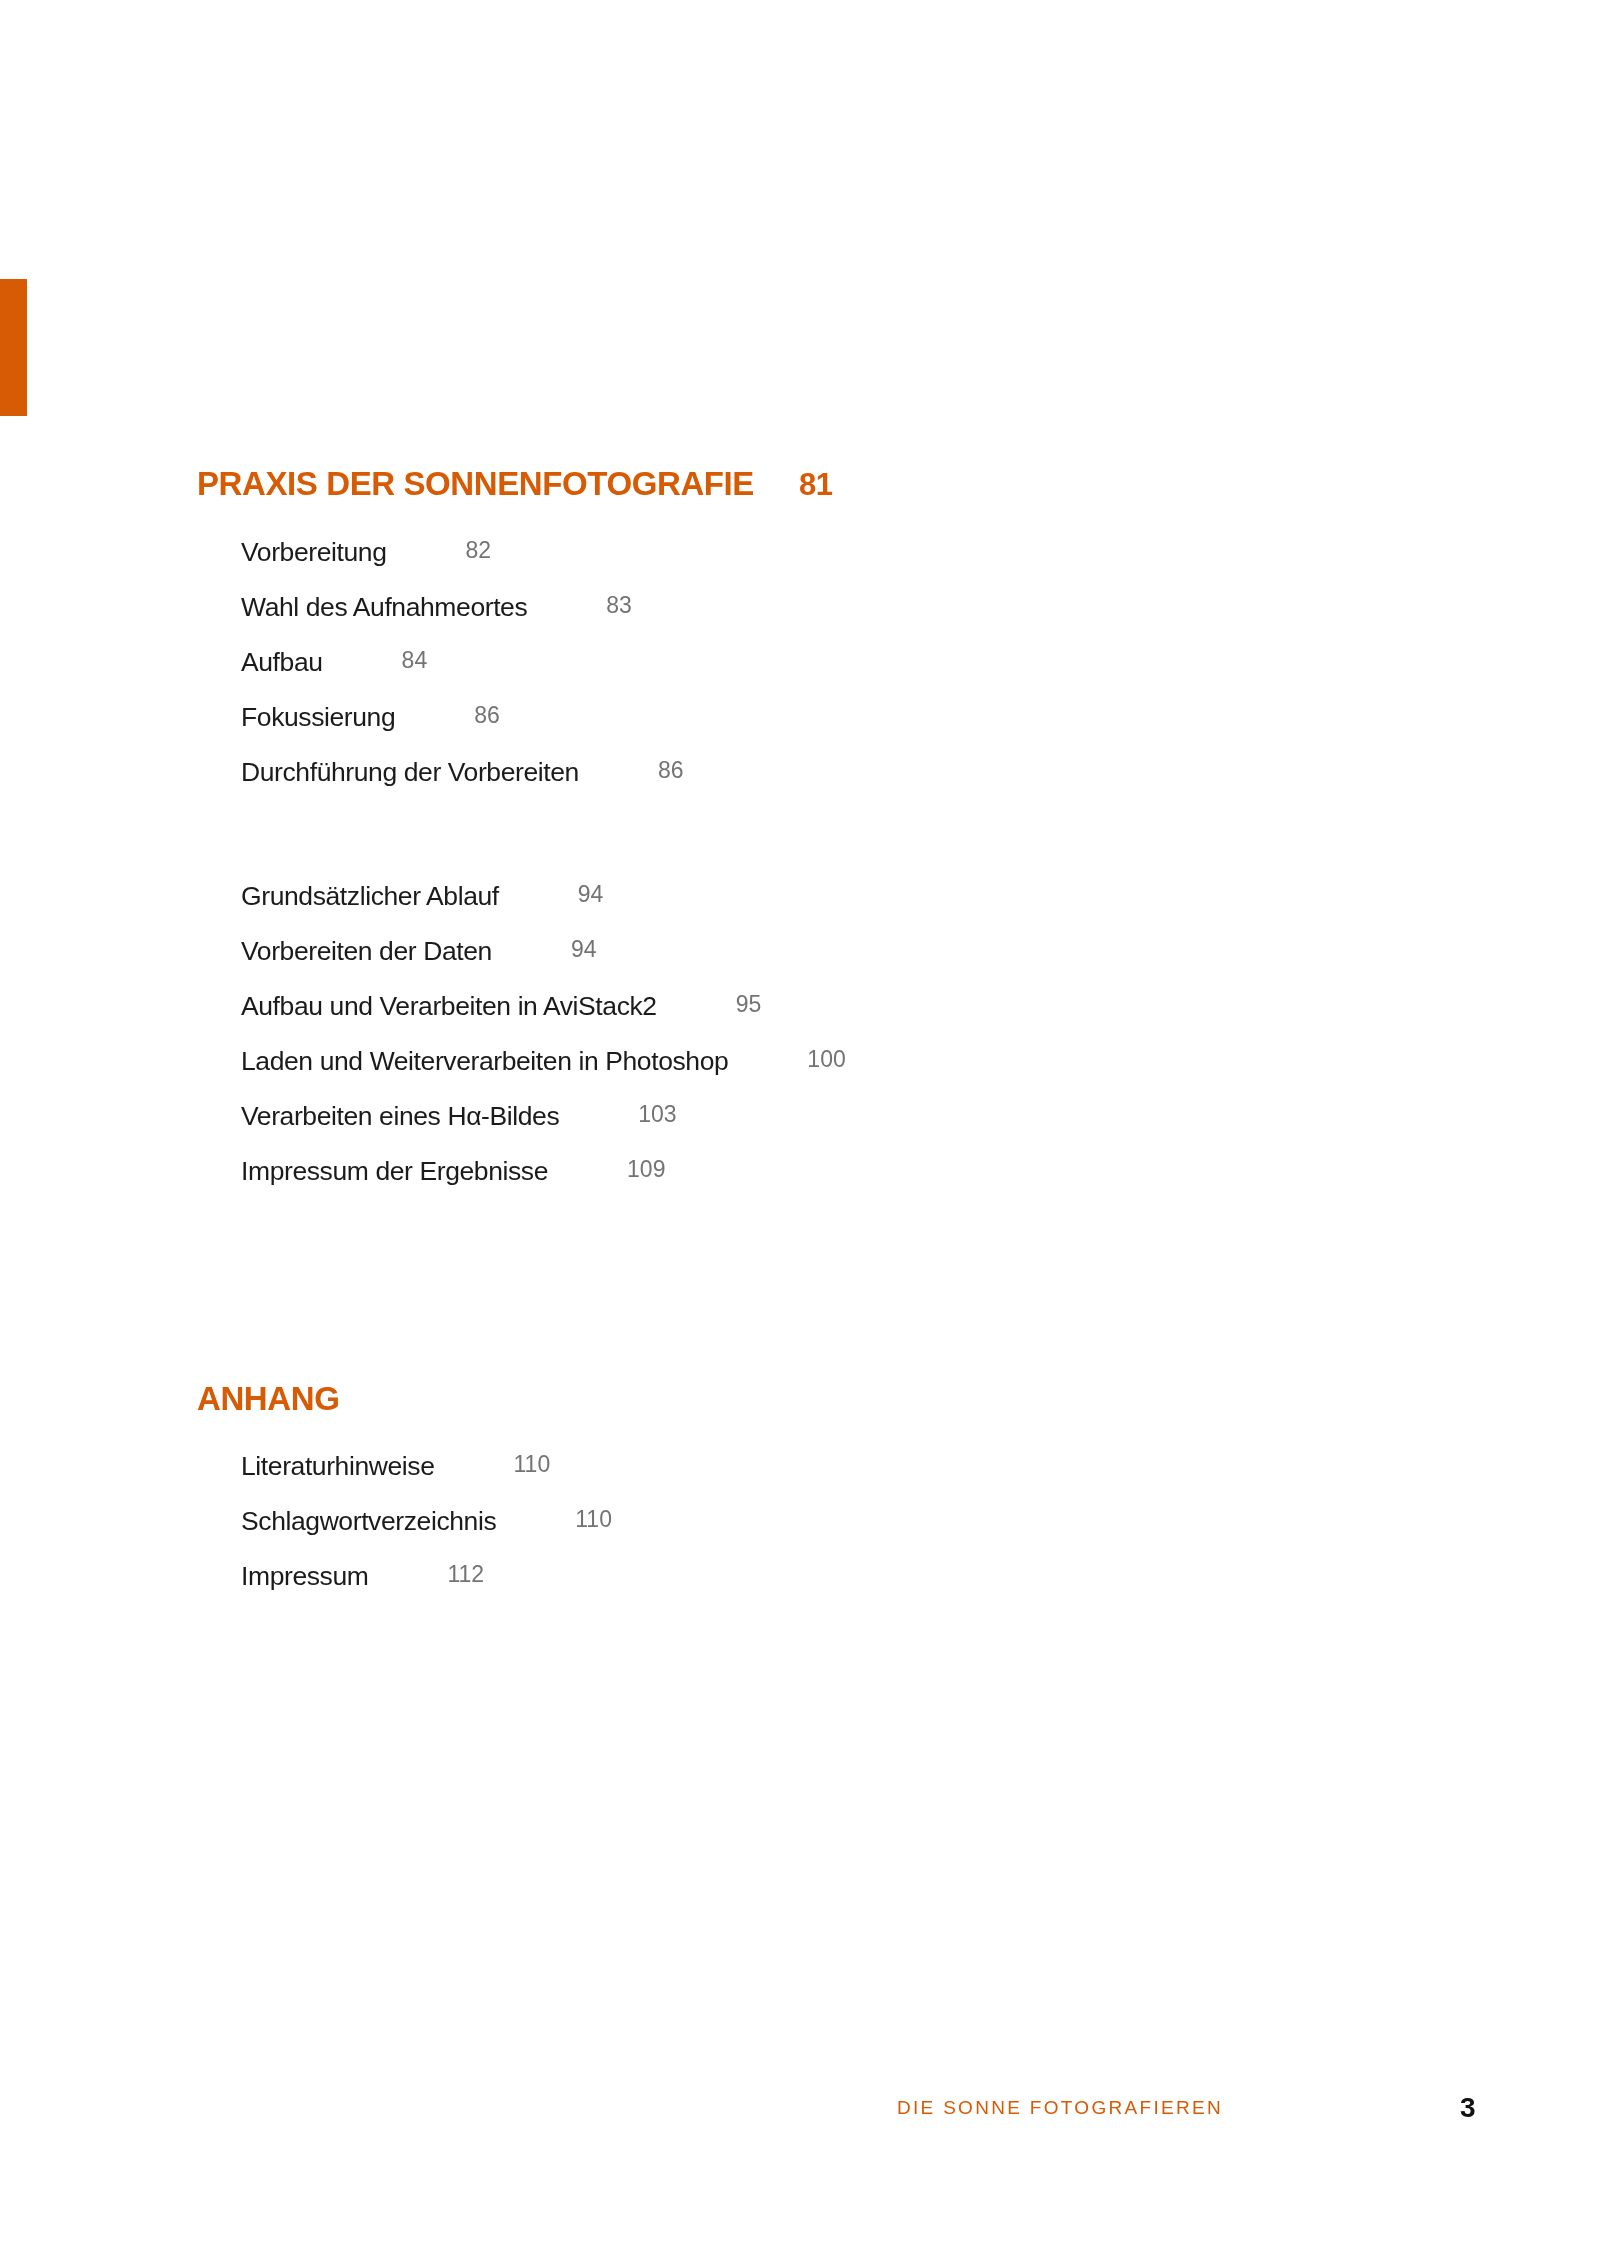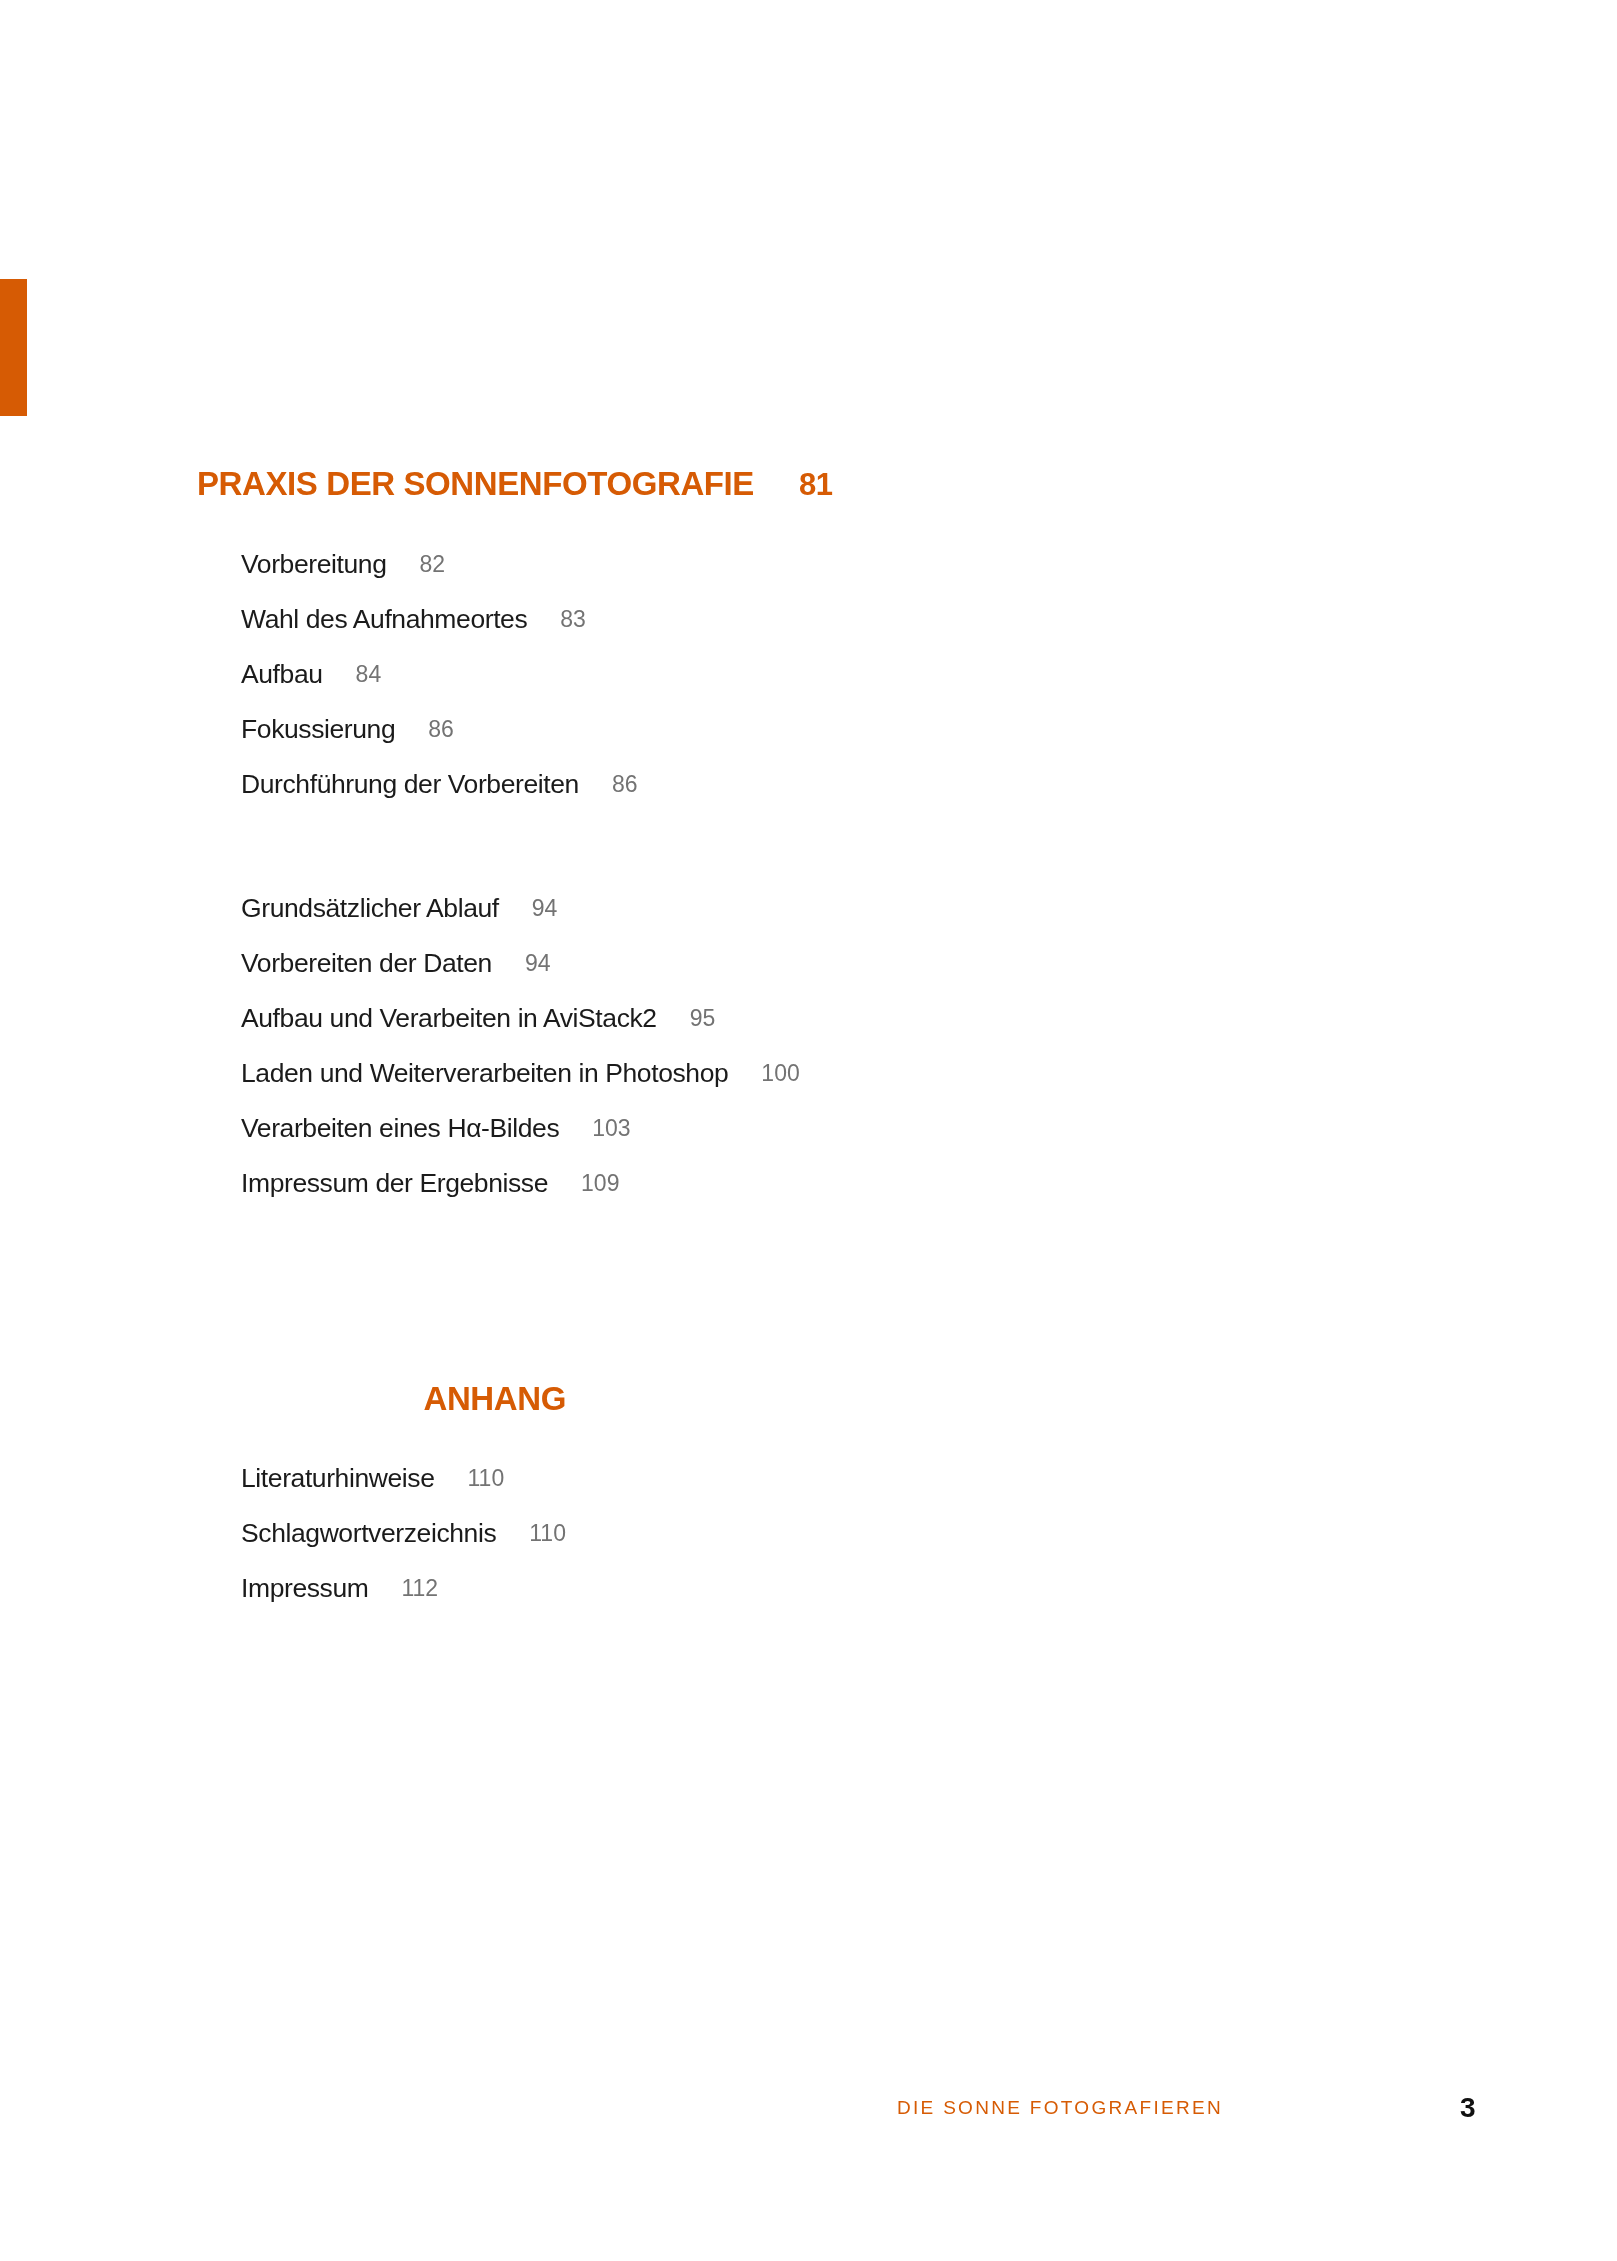--- a/index.html
+++ b/index.html
@@ -30,42 +30,41 @@
   .sec-2{top:847px;}
   .sec-3{top:1380px;}
   .section-title{
     margin:0;
     font-size:33px;
     line-height:37px;
     font-weight:700;
     letter-spacing:-0.4px;
     color:var(--accent);
     white-space:nowrap;
-    text-align:right;
   }
   .section-page{
     display:inline-block;
     margin-left:45px;
     font-size:31px;
     font-weight:700;
     color:var(--accent);
   }
   .entries{
     list-style:none;
     margin:34px 0 0 0;
     padding:0 0 0 44px;
   }
   .entry{
     height:55px;
     display:flex;
-    align-items:center;
     font-size:26.5px;
     letter-spacing:-0.4px;
     color:var(--ink);
     white-space:nowrap;
+    gap:46px;
   }
   .entry-page{
     margin-left:33px;
     font-size:23px;
     letter-spacing:0;
     color:#737373;
   }
   .footer-title{
     position:absolute;
     left:897px;top:2097px;

